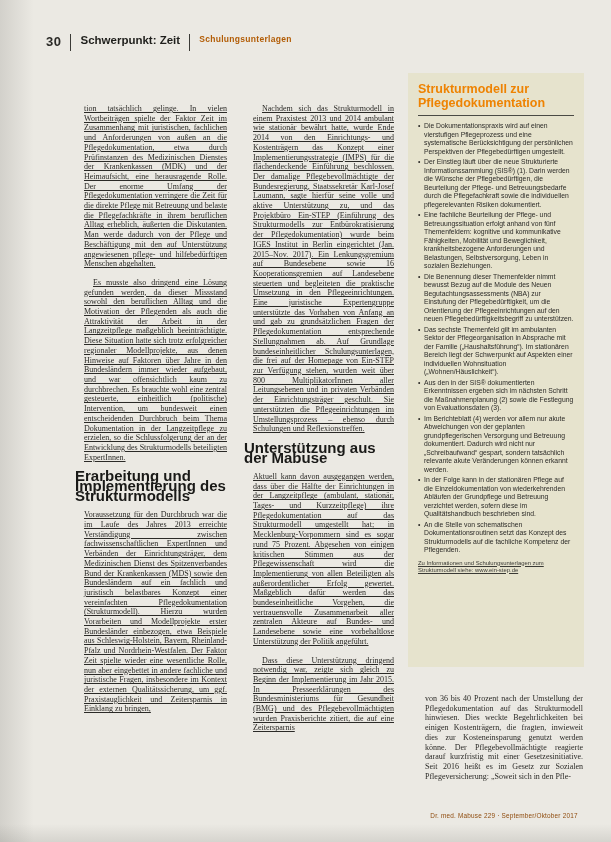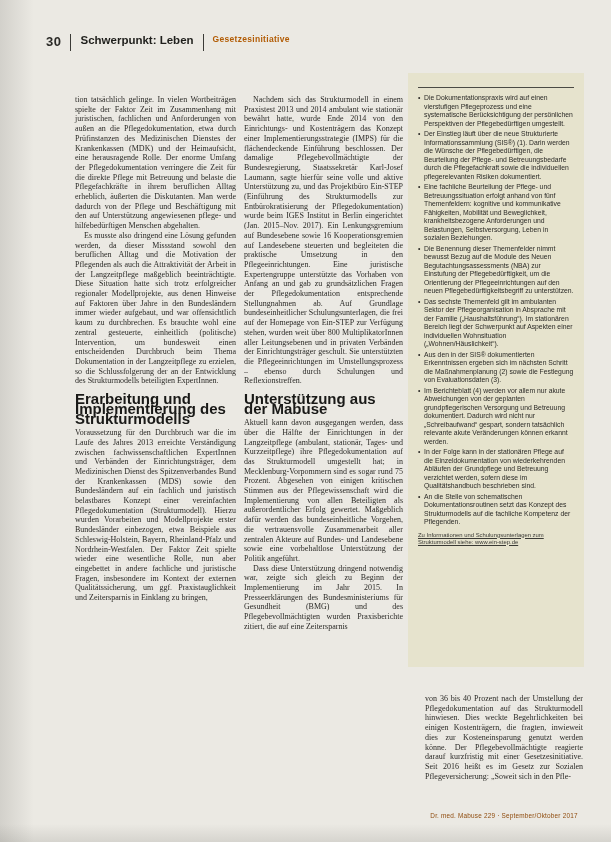--- a/index.html
+++ b/index.html
@@ -23,21 +23,21 @@
             font-family:"Liberation Sans", sans-serif; }
   .page-num { font-size:13px; font-weight:bold; letter-spacing:0.5px; }
   .hdr-div { width:1px; height:17px; background:#3a3a36; margin:0 9px; }
   .hdr-section { font-size:11.5px; font-weight:bold; color:#1f1f1c; }
   .hdr-topic { font-size:8.5px; font-weight:bold; color:#b25c05; letter-spacing:0.3px; }
   
   .col { position:absolute; top:95px; font-size:8px; line-height:9.7px;
          text-align:justify; }
   .col-left  { left:75px;  width:161px; }
   .col-mid   { left:244px; width:159px; }
-  .col p { margin:0; }
+  .col p { margin:9px;text-decoration:underline; }
   .col p.indent { text-indent:9px; }
   .subhead { font-family:"Liberation Sans", sans-serif; font-weight:bold;
              font-size:15px; line-height:10px; margin:8px 0 4px 0; color:#191917;
              text-align:left; }
   
   .sidebar { position:absolute; left:408px; top:73px; width:176px; height:594px;
              background:#e6e3cd; box-sizing:border-box; padding:9px 10px 8px 10px;
              font-family:"Liberation Sans", sans-serif; }
   .sidebar-title { margin:0; color:#ee8302; font-size:12.5px; line-height:14px;
                    font-weight:bold; }
@@ -58,40 +58,41 @@
             font-size:6.4px; color:#8f4c0e; letter-spacing:0.2px; }
 </style>
 </head>
 <body>
 
 <div class="page">
 
   <div class="header">
     <span class="page-num">30</span>
     <span class="hdr-div"></span>
-    <span class="hdr-section">Schwerpunkt: Leben</span>
+    <span class="hdr-section">Schwerpunkt: Zeit</span>
     <span class="hdr-div"></span>
-    <span class="hdr-topic">Gesetzesinitiative</span>
+    <span class="hdr-topic">Schulungsunterlagen</span>
   </div>
 
   <div class="col col-left">
     <p>tion tatsächlich gelinge. In vielen Wortbeiträgen spielte der Faktor Zeit im Zusammenhang mit juristischen, fachlichen und Anforderungen von außen an die Pflegedokumentation, etwa durch Prüfinstanzen des Medizinischen Dienstes der Krankenkassen (MDK) und der Heimaufsicht, eine herausragende Rolle. Der enorme Umfang der Pflegedokumentation verringere die Zeit für die direkte Pflege mit Betreuung und belaste die Pflegefachkräfte in ihrem beruflichen Alltag erheblich, äußerten die Diskutanten. Man werde dadurch von der Pflege und Beschäftigung mit den auf Unterstützung angewiesenen pflege- und hilfebedürftigen Menschen abgehalten.</p>
     <p class="indent">Es musste also dringend eine Lösung gefunden werden, da dieser Missstand sowohl den beruflichen Alltag und die Motivation der Pflegenden als auch die Attraktivität der Arbeit in der Langzeitpflege maßgeblich beeinträchtigte. Diese Situation hatte sich trotz erfolgreicher regionaler Modellprojekte, aus denen Hinweise auf Faktoren über Jahre in den Bundesländern immer wieder aufgebaut, und war offensichtlich kaum zu durchbrechen. Es brauchte wohl eine zentral gesteuerte, einheitlich (politische) Intervention, um bundesweit einen entscheidenden Durchbruch beim Thema Dokumentation in der Langzeitpflege zu erzielen, so die Schlussfolgerung der an der Entwicklung des Strukturmodells beteiligten ExpertInnen.</p>
     <h3 class="subhead">Erarbeitung und Implementierung des Strukturmodells</h3>
     <p>Voraussetzung für den Durchbruch war die im Laufe des Jahres 2013 erreichte Verständigung zwischen fachwissenschaftlichen ExpertInnen und Verbänden der Einrichtungsträger, dem Medizinischen Dienst des Spitzenverbandes Bund der Krankenkassen (MDS) sowie den Bundesländern auf ein fachlich und juristisch belastbares Konzept einer vereinfachten Pflegedokumentation (Strukturmodell). Hierzu wurden Vorarbeiten und Modellprojekte erster Bundesländer einbezogen, etwa Beispiele aus Schleswig-Holstein, Bayern, Rheinland-Pfalz und Nordrhein-Westfalen. Der Faktor Zeit spielte wieder eine wesentliche Rolle, nun aber eingebettet in andere fachliche und juristische Fragen, insbesondere im Kontext der externen Qualitätssicherung, um ggf. Praxistauglichkeit und Zeitersparnis in Einklang zu bringen,</p>
   </div>
 
   <div class="col col-mid">
     <p class="indent">Nachdem sich das Strukturmodell in einem Praxistest 2013 und 2014 ambulant wie stationär bewährt hatte, wurde Ende 2014 von den Einrichtungs- und Kostenträgern das Konzept einer Implementierungsstrategie (IMPS) für die flächendeckende Einführung beschlossen. Der damalige Pflegebevollmächtigte der Bundesregierung, Staatssekretär Karl-Josef Laumann, sagte hierfür seine volle und aktive Unterstützung zu, und das Projektbüro Ein-STEP (Einführung des Strukturmodells zur Entbürokratisierung der Pflegedokumentation) wurde beim IGES Institut in Berlin eingerichtet (Jan. 2015–Nov. 2017). Ein Lenkungsgremium auf Bundesebene sowie 16 Kooperationsgremien auf Landesebene steuerten und begleiteten die praktische Umsetzung in den Pflegeeinrichtungen. Eine juristische Expertengruppe unterstützte das Vorhaben von Anfang an und gab zu grundsätzlichen Fragen der Pflegedokumentation entsprechende Stellungnahmen ab. Auf Grundlage bundeseinheitlicher Schulungsunterlagen, die frei auf der Homepage von Ein-STEP zur Verfügung stehen, wurden weit über 800 MultiplikatorInnen aller Leitungsebenen und in privaten Verbänden der Einrichtungsträger geschult. Sie unterstützten die Pflegeeinrichtungen im Umstellungsprozess – ebenso durch Schulungen und Reflexionstreffen.</p>
     <h3 class="subhead">Unterstützung aus der Mabuse</h3>
     <p>Aktuell kann davon ausgegangen werden, dass über die Hälfte der Einrichtungen in der Langzeitpflege (ambulant, stationär, Tages- und Kurzzeitpflege) ihre Pflegedokumentation auf das Strukturmodell umgestellt hat; in Mecklenburg-Vorpommern sind es sogar rund 75 Prozent. Abgesehen von einigen kritischen Stimmen aus der Pflegewissenschaft wird die Implementierung von allen Beteiligten als außerordentlicher Erfolg gewertet. Maßgeblich dafür werden das bundeseinheitliche Vorgehen, die vertrauensvolle Zusammenarbeit aller zentralen Akteure auf Bundes- und Landesebene sowie eine vorbehaltlose Unterstützung der Politik angeführt.</p>
     <p class="indent">Dass diese Unterstützung dringend notwendig war, zeigte sich gleich zu Beginn der Implementierung im Jahr 2015. In Presseerklärungen des Bundesministeriums für Gesundheit (BMG) und des Pflegebevollmächtigten wurden Praxisberichte zitiert, die auf eine Zeitersparnis</p>
   </div>
 
   <aside class="sidebar">
+    <h2 class="sidebar-title">Strukturmodell zur Pflegedokumentation</h2>
     <hr class="sidebar-rule">
     <ul class="sidebar-list">
       <li>Die Dokumentationspraxis wird auf einen vierstufigen Pflegeprozess und eine systematische Berücksichtigung der persönlichen Perspektiven der Pflegebedürftigen umgestellt.</li>
       <li>Der Einstieg läuft über die neue Strukturierte Informationssammlung (SIS®) (1). Darin werden die Wünsche der Pflegebedürftigen, die Beurteilung der Pflege- und Betreuungsbedarfe durch die Pflegefachkraft sowie die individuellen pflegerelevanten Risiken dokumentiert.</li>
       <li>Eine fachliche Beurteilung der Pflege- und Betreuungssituation erfolgt anhand von fünf Themenfeldern: kognitive und kommunikative Fähigkeiten, Mobilität und Beweglichkeit, krankheitsbezogene Anforderungen und Belastungen, Selbstversorgung, Leben in sozialen Beziehungen.</li>
       <li>Die Benennung dieser Themenfelder nimmt bewusst Bezug auf die Module des Neuen Begutachtungsassessments (NBA) zur Einstufung der Pflegebedürftigkeit, um die Orientierung der Pflegeeinrichtungen auf den neuen Pflegebedürftigkeitsbegriff zu unterstützen.</li>
       <li>Das sechste Themenfeld gilt im ambulanten Sektor der Pflegeorganisation in Absprache mit der Familie („Haushaltsführung“). Im stationären Bereich liegt der Schwerpunkt auf Aspekten einer individuellen Wohnsituation („Wohnen/Häuslichkeit“).</li>
       <li>Aus den in der SIS® dokumentierten Erkenntnissen ergeben sich im nächsten Schritt die Maßnahmenplanung (2) sowie die Festlegung von Evaluationsdaten (3).</li>
       <li>Im Berichteblatt (4) werden vor allem nur akute Abweichungen von der geplanten grundpflegerischen Versorgung und Betreuung dokumentiert. Dadurch wird nicht nur „Schreibaufwand“ gespart, sondern tatsächlich relevante akute Veränderungen können erkannt werden.</li>
       <li>In der Folge kann in der stationären Pflege auf die Einzeldokumentation von wiederkehrenden Abläufen der Grundpflege und Betreuung verzichtet werden, sofern diese im Qualitätshandbuch beschrieben sind.</li>

